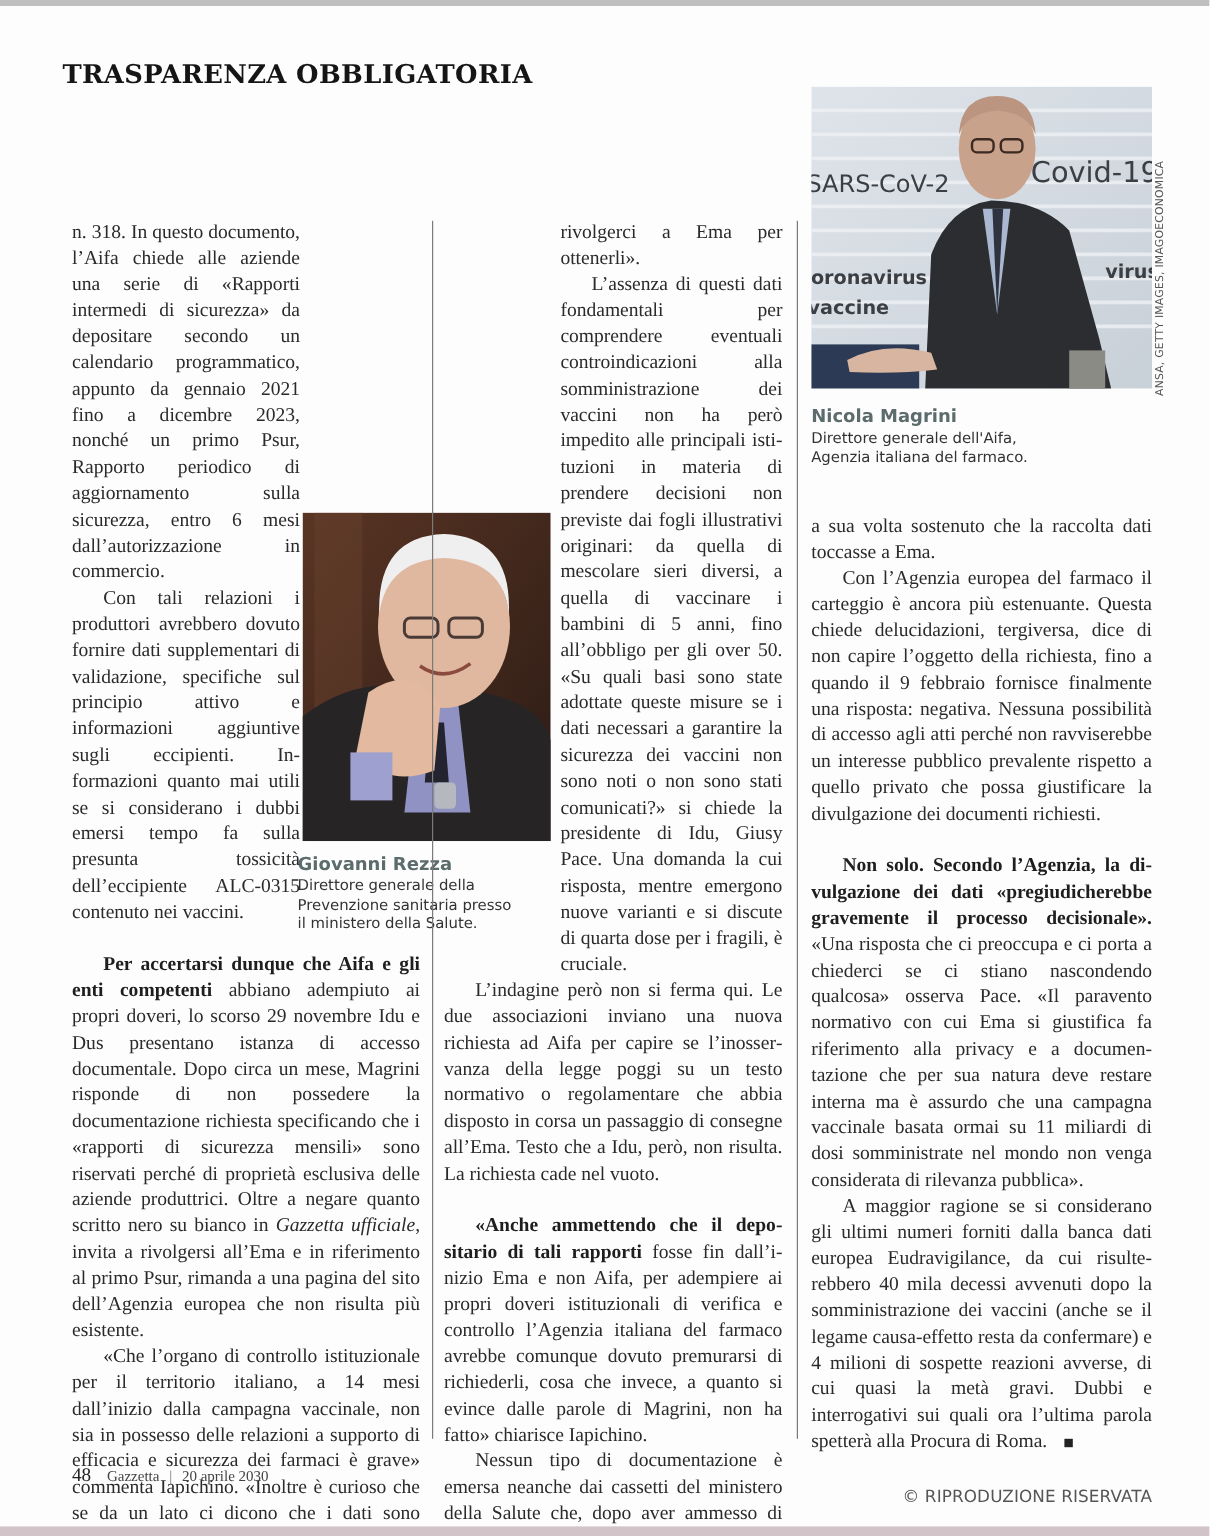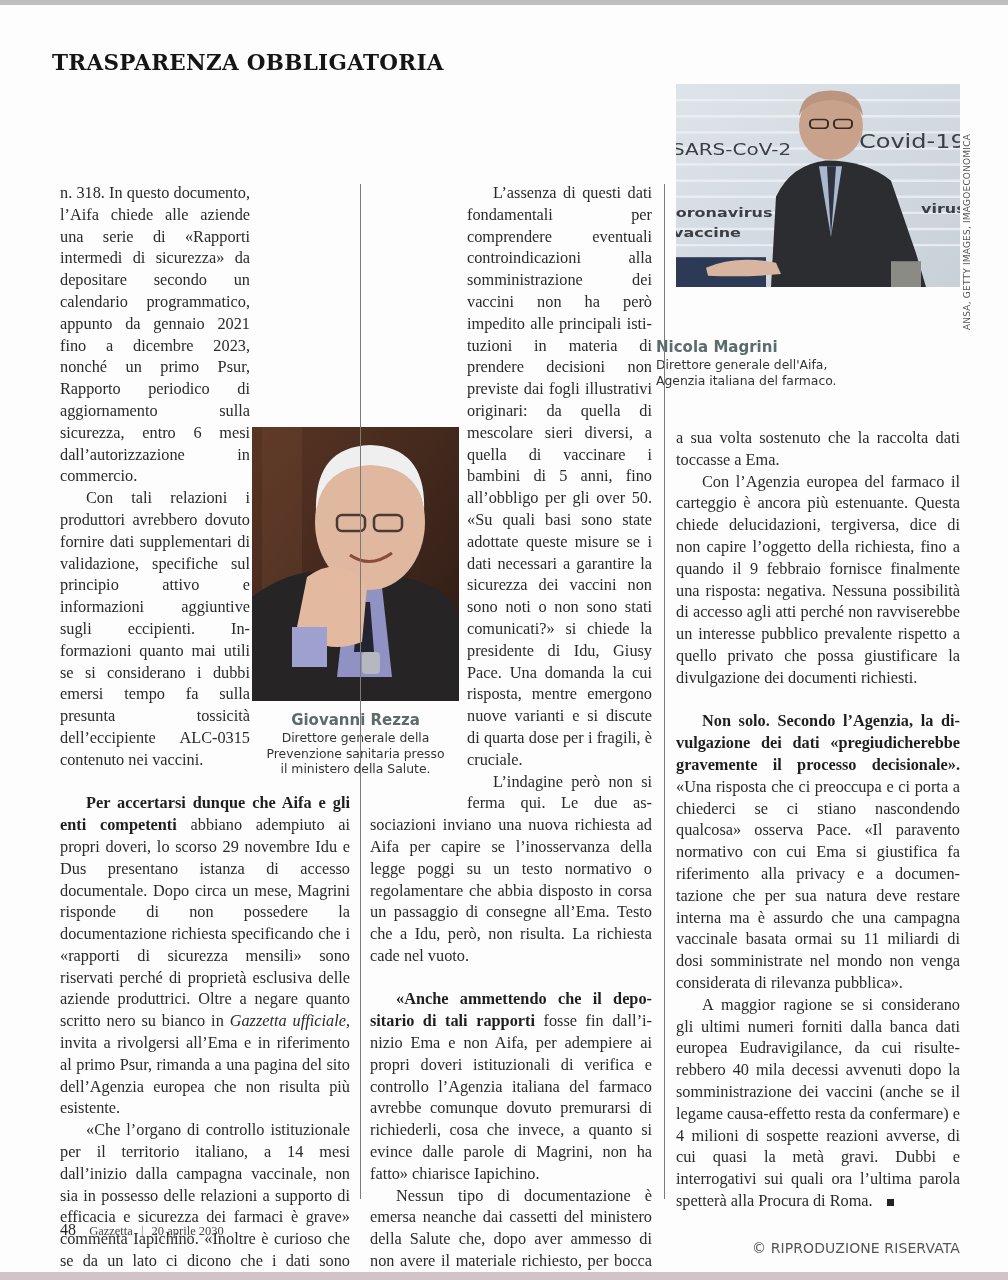--- a/index.html
+++ b/index.html
@@ -29,34 +29,34 @@
   #col2 { left: 370px; top: 182px; width: 282px; }
   #col3 { left: 676px; top: 400px; width: 284px; margin-top: 27px; }
 
   .rule { position: absolute; width: 1px; background: #7a7a7a; }
   .shape-c1 { float: right; width: 100px; height: 330px; clear: right; }
   .shape-c2 { float: left; width: 97px; height: 400px; }
 
   
   .photo { position: absolute; overflow: hidden; }
   .photo svg { display: block; width: 100%; height: 100%; }
-  #photo-magrini { left: 676px; top: 84px; width: 284px; height: 203px; }
+  #photo-magrini { left: 676px; top: 72px; width: 284px; height: 252px; }
   #photo-rezza { left: 252px; top: 427px; width: 207px; height: 274px; }
 
   .credit {
     position: absolute; left: 962px; top: 330px;
     transform: rotate(-90deg); transform-origin: left top;
     font-family: "DejaVu Sans", sans-serif; font-size: 9px; color: #555; letter-spacing: 0.2px;
     white-space: nowrap;
   }
 
   .caption { position: absolute; font-family: "DejaVu Sans", sans-serif; color: #333; font-size: 12.4px; line-height: 15.5px; }
   .caption .name { font-weight: bold; font-size: 15px; color: #5c6b6b; line-height: 19px; }
-  #caption-magrini { left: 656px; top: 338px; width: 284px; text-align: left; }
-  #caption-rezza { left: 248px; top: 711px; width: 215px; text-align: center; }
+  #caption-magrini { left: 676px; top: 338px; width: 284px; text-align: left; }
+  #caption-rezza { left: 248px; top: 711px; width: 215px; text-align: left; }
 
   .copyright {
     position: absolute; left: 676px; top: 1240px; width: 284px; text-align: right;
     font-family: "DejaVu Sans", sans-serif; font-size: 14px; color: #555; letter-spacing: 0.1px;
   }
   .end-mark { display: inline-block; width: 7px; height: 7px; background: #222; margin-left: 14px; vertical-align: middle; }
 
   .footer { position: absolute; left: 60px; top: 1221px; font-size: 12.5px; color: #444; white-space: nowrap; }
   .footer .page-num { font-size: 16px; color: #222; margin-right: 10px; }
   .footer .sep { margin: 0 5px; color: #777; }
@@ -150,20 +150,21 @@
   <div class="shape-c1" style="margin-top:217px;"></div>
   <p>n. 318. In questo documento, l’Aifa chie­de alle aziende una serie di «Rapporti intermedi di sicurezza» da depositare secondo un calendario programma­tico, appunto da gennaio 2021 fino a dicembre 2023, nonché un primo Psur, Rapporto periodico di aggiornamento sulla sicurezza, entro 6 mesi dall’auto­rizzazione in commercio.</p>
   <p class="ind">Con tali relazioni i produttori avreb­bero dovuto fornire dati supplementari di validazione, specifi­che sul principio attivo e informazioni aggiun­tive sugli eccipienti. In­formazioni quanto mai utili se si considerano i dubbi emersi tempo fa sulla presunta tossicità dell’eccipiente ALC-0315 contenuto nei vaccini.</p>
   <div class="gap"></div>
   <p class="ind"><b>Per accertarsi dun­que che Aifa e gli enti competenti</b><span> abbiano adempiuto ai propri doveri, lo scorso 29 no­vembre Idu e Dus pre­sentano istanza di ac­cesso documentale. Dopo circa un mese, Magrini risponde di non possedere la documentazione richiesta specificando che i «rapporti di sicurezza mensili» so­no riservati perché di proprietà esclusiva delle aziende produttrici. Oltre a negare quanto scritto nero su bianco in </span><i>Gazzetta ufficiale</i><span>, invita a rivolgersi all’Ema e in riferimento al primo Psur, rimanda a una pagina del sito dell’Agenzia europea che non risulta più esistente.</span></p>
   <p class="ind">«Che l’organo di controllo istituzio­nale per il territorio italiano, a 14 mesi dall’inizio dalla campagna vaccinale, non sia in possesso delle relazioni a sup­porto di efficacia e sicurezza dei farmaci è grave» commenta Iapichino. «Inoltre è curioso che se da un lato ci dicono che i dati sono privati, dall’altro ci invitano a</p>
 </div>
 
 <div class="col" id="col2">
   <div class="shape-c2" style="margin-top:218px;"></div>
+  <p>rivolgerci a Ema per ottenerli».</p>
   <p class="ind">L’assenza di questi dati fondamentali per comprendere eventuali controindica­zioni alla somministrazione dei vaccini non ha però impedito alle principali isti­tuzioni in materia di prendere decisioni non previste dai fogli illustrativi origina­ri: da quella di mescolare sieri diversi, a quella di vaccinare i bambini di 5 anni, fino all’obbligo per gli over 50. «Su quali basi sono state adottate queste misure se i dati necessari a garan­tire la sicurezza dei vac­cini non sono noti o non sono stati comunicati?» si chiede la presidente di Idu, Giusy Pace. Una do­manda la cui risposta, mentre emergono nuo­ve varianti e si discute di quarta dose per i fragili, è cruciale.</p>
   <p class="ind">L’indagine però non si ferma qui. Le due as­sociazioni inviano una nuova richiesta ad Aifa per capire se l’inosser­vanza della legge poggi su un testo normativo o regolamentare che abbia disposto in corsa un passaggio di consegne all’Ema. Testo che a Idu, però, non risulta. La richiesta cade nel vuoto.</p>
   <div class="gap"></div>
   <p class="ind"><b>«Anche ammettendo che il depo­sitario di tali rapporti</b><span> fosse fin dall’i­nizio Ema e non Aifa, per adempiere ai propri doveri istituzionali di verifica e controllo l’Agenzia italiana del farmaco avrebbe comunque dovuto premurarsi di richiederli, cosa che invece, a quanto si evince dalle parole di Magrini, non ha fatto» chiarisce Iapichino.</span></p>
   <p class="ind">Nessun tipo di documentazione è emersa neanche dai cassetti del ministe­ro della Salute che, dopo aver ammesso di non avere il materiale richiesto, per bocca del direttore generale della Pre­venzione sanitaria Giovanni Rezza, ha</p>
 </div>
 
 <div class="col" id="col3">
   <p>a sua volta sostenuto che la raccolta dati toccasse a Ema.</p>
   <p class="ind">Con l’Agenzia europea del farmaco il carteggio è ancora più estenuante. Que­sta chiede delucidazioni, tergiversa, dice di non capire l’oggetto della richiesta, fino a quando il 9 febbraio fornisce final­mente una risposta: negativa. Nessuna possibilità di accesso agli atti perché non ravviserebbe un interesse pubblico prevalente rispetto a quello privato che possa giustificare la divulgazione dei documenti richiesti.</p>

